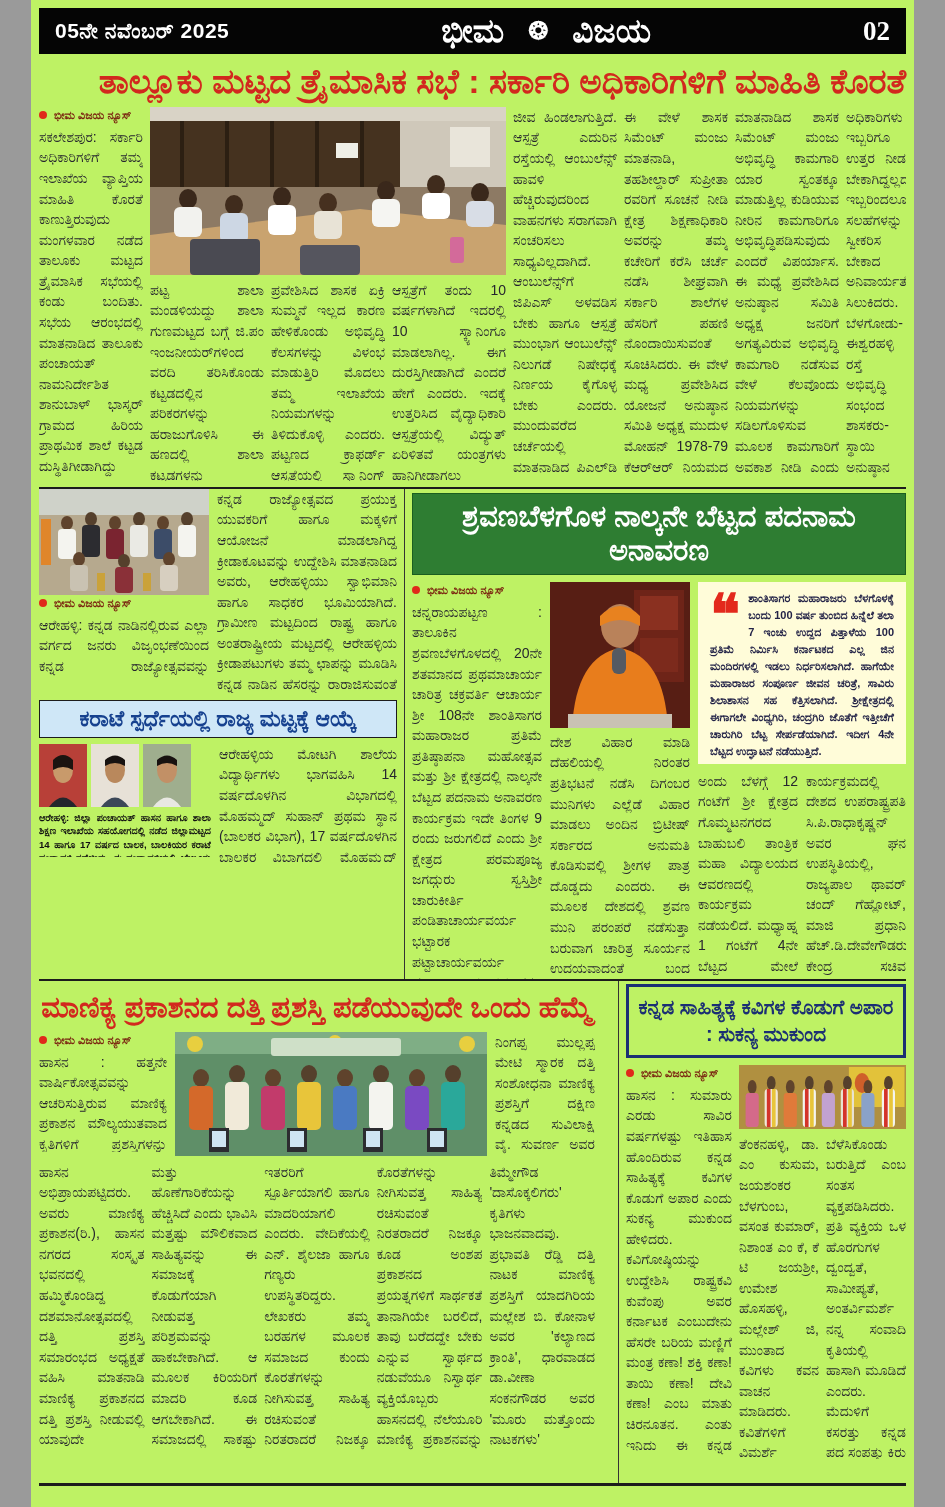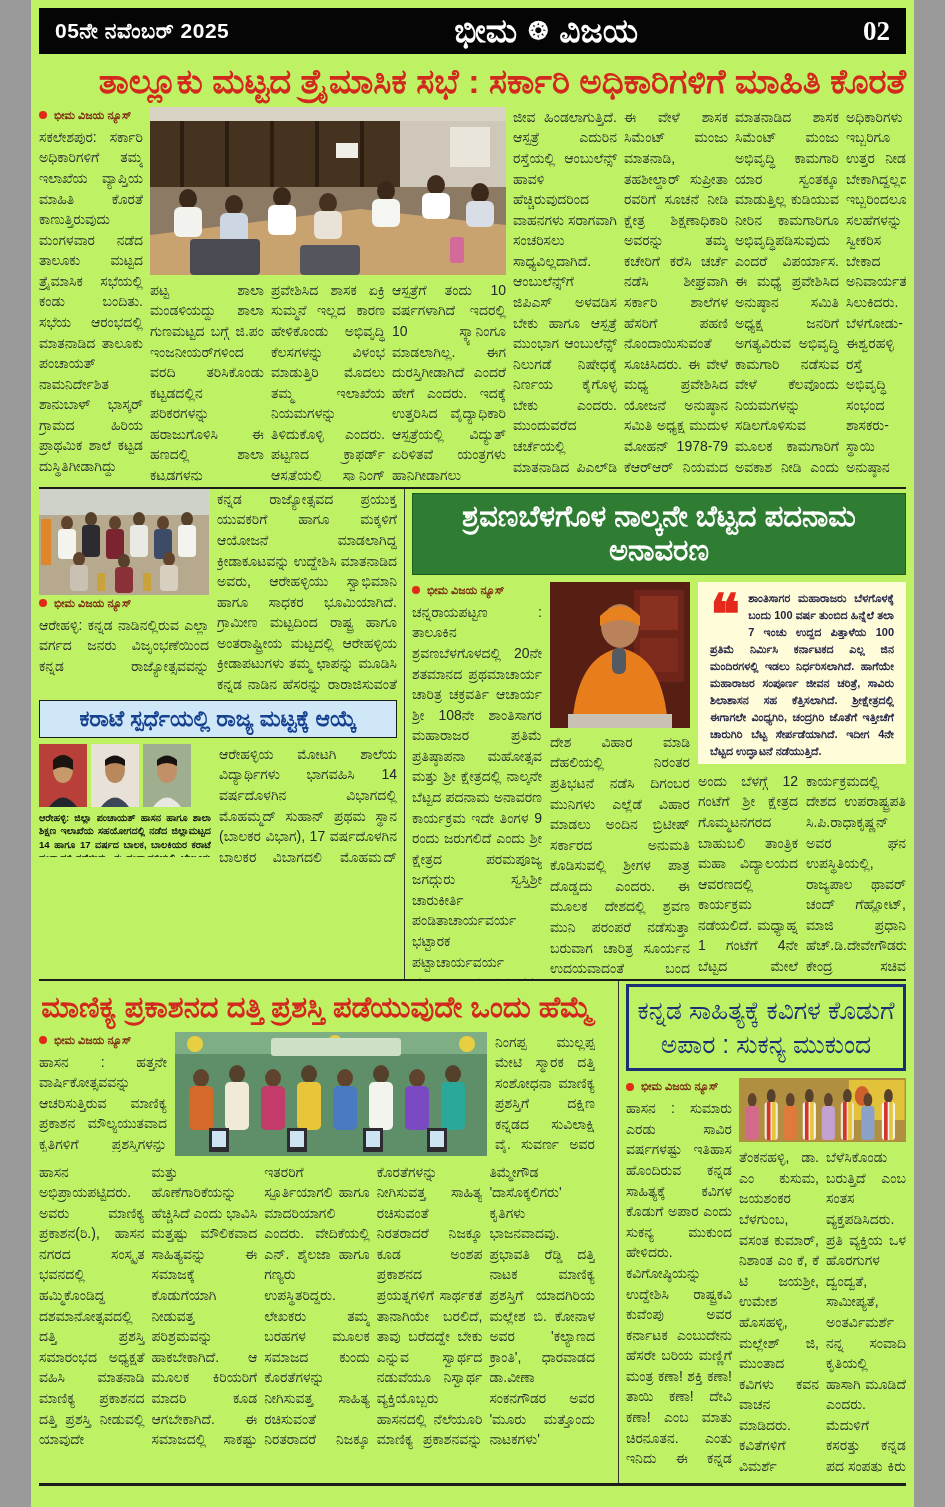--- a/index.html
+++ b/index.html
@@ -4,30 +4,30 @@
 <style>
   html,body{margin:0;padding:0;background:#9a9a9a;}
   .page{
     width:883px;height:1507px;background:#bef264;margin:0 auto;
     box-sizing:border-box;padding:8px 8px 0 8px;position:relative;overflow:hidden;
     font-family:"Liberation Sans", sans-serif;color:#26262e;
   }
   
   .masthead{height:46px;background:#050505;color:#fff;display:flex;align-items:center;padding:0 16px;box-sizing:border-box;}
   .m-date{font-size:21px;font-weight:bold;letter-spacing:.5px;}
-  .m-title{flex:1;text-align:center;font-size:33px;font-weight:bold;display:flex;align-items:center;justify-content:center;gap:11px;}
+  .m-title{flex:1;text-align:center;font-size:33px;font-weight:bold;display:flex;align-items:center;justify-content:center;gap:24px;}
   .m-orn{font-size:24px;line-height:1;color:#fff;}
   .m-page{font-size:27px;font-weight:bold;font-family:"Liberation Serif", serif;}
   
   .hl-main{color:#d2281e;font-size:34px;font-weight:800;text-align:right;margin:7px 0 5px;line-height:1.2;}
   .hl-brown{color:#8a3c0e;font-size:26px;font-weight:800;text-align:center;line-height:1.3;margin:10px 6px 8px;}
   .hl-green{background:#2e7d32;border:1px solid #1b5e20;color:#fff;font-size:29px;font-weight:800;text-align:center;padding:6px 2px;margin:0 0 7px;}
   .hl-blue-bar{background:#cfe7f7;border:1.5px solid #1c1c1c;color:#16418f;font-size:22px;font-weight:700;text-align:center;padding:5px 0;margin:7px 0 6px;}
   .hl-red2{color:#d2281e;font-size:29px;font-weight:800;text-align:center;margin:9px 0 7px;line-height:1.2;}
-  .hl-bluebox{border:3px solid #1b2f73;color:#1b2f73;font-size:25px;font-weight:400;text-align:center;padding:7px 4px;margin:3px 0 7px;line-height:1.35;}
+  .hl-bluebox{border:3px solid #1b2f73;color:#1b2f73;font-size:20px;font-weight:700;text-align:center;padding:7px 4px;margin:3px 0 7px;line-height:1.35;}
   
   .body{font-size:14px;line-height:1.47;text-align:justify;margin:0;overflow:hidden;}
   .byline{display:flex;align-items:center;gap:7px;color:#7a2410;font-weight:bold;font-size:11px;margin:2px 0 5px;}
   .dot{width:8px;height:8px;border-radius:50%;background:#e02a1a;flex:0 0 auto;}
   .caption{font-size:9.6px;font-weight:bold;line-height:1.4;text-align:justify;margin:4px 0 0;color:#111;overflow:hidden;}
   
   .main-article{display:flex;gap:7px;height:374px;border-bottom:2px solid #1c1c1c;padding-bottom:6px;overflow:hidden;}
   .m-col{width:104px;flex:0 0 auto;height:100%;}
   .mid-block{width:356px;flex:0 0 auto;display:flex;flex-direction:column;gap:5px;height:100%;}
   .photo{display:block;background:#ddd;}

